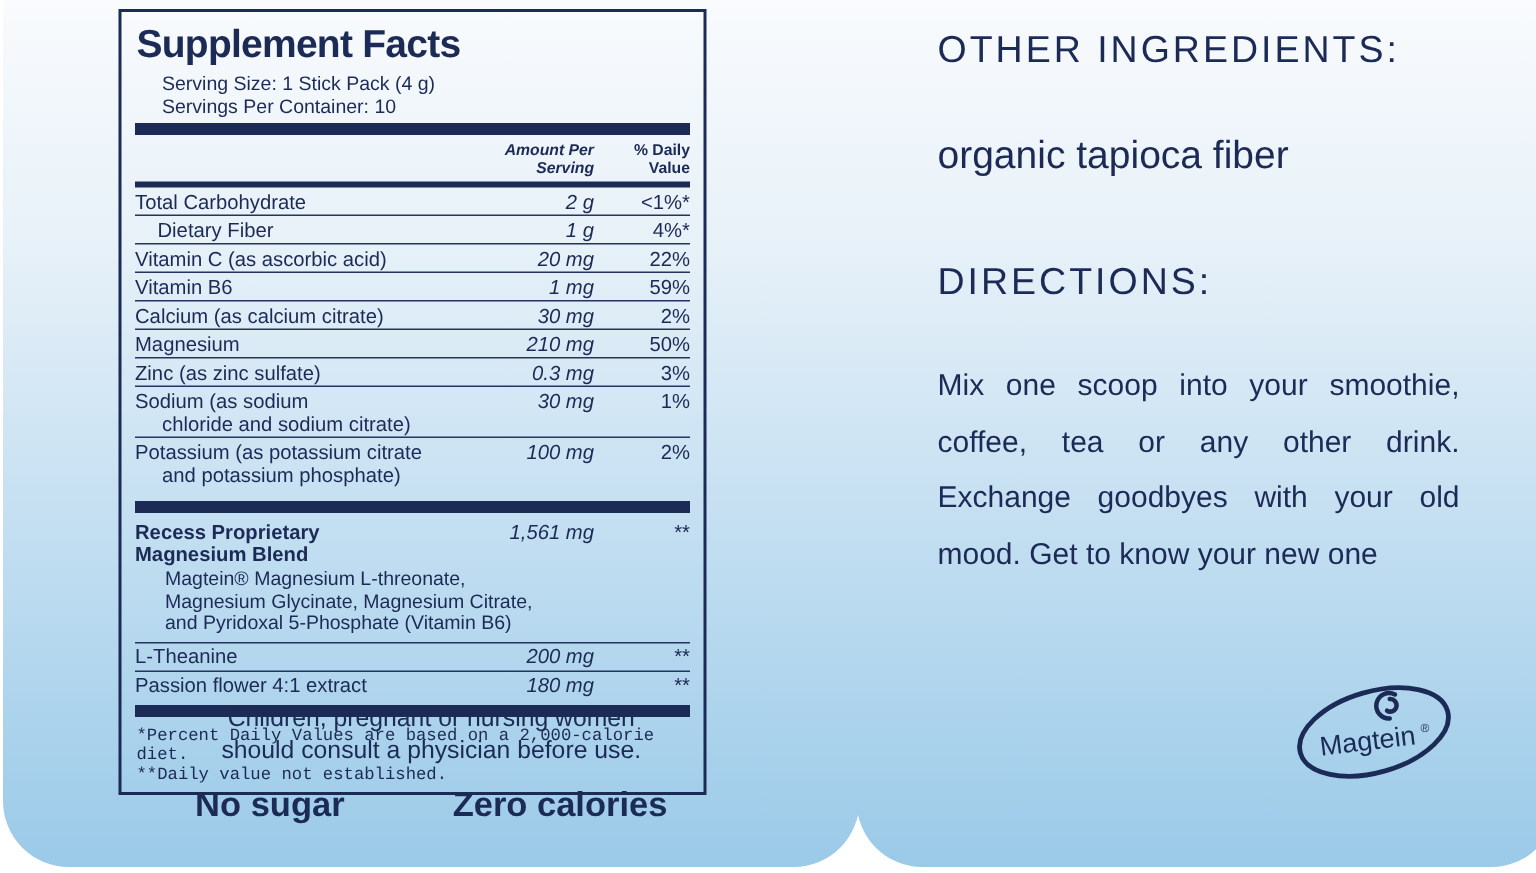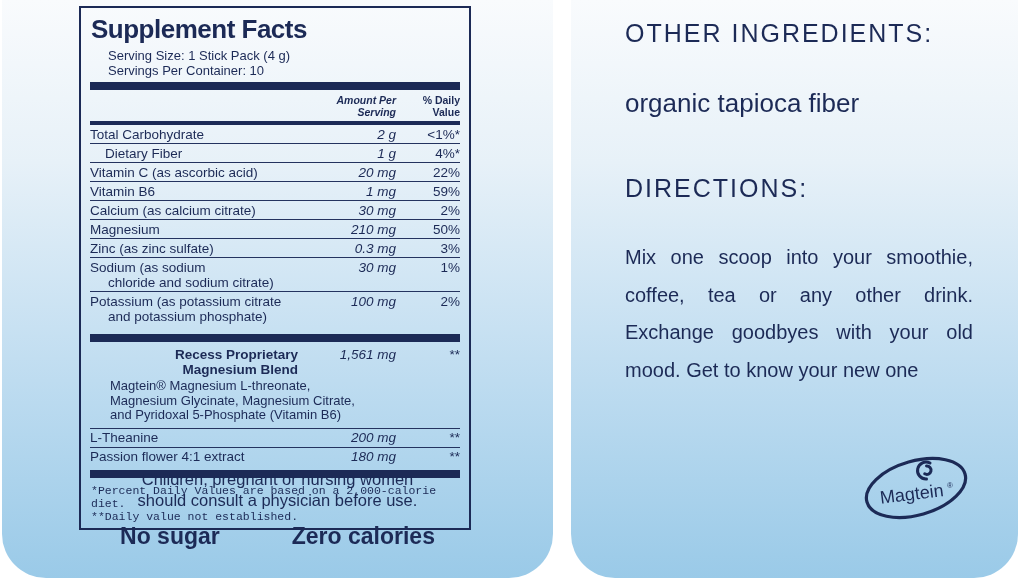--- a/index.html
+++ b/index.html
@@ -1,19 +1,19 @@
 <!DOCTYPE html>
 <html><head>
 <meta charset="utf-8">
 <style>
   html,body{margin:0;padding:0;background:#ffffff;}
   .stage{position:relative;width:1024px;height:582px;overflow:hidden;
          font-family:"Liberation Sans","DejaVu Sans",sans-serif;color:#1c2a56;}
   .panel{position:absolute;top:0;height:578px;border-radius:0 0 44px 44px;
-         background:linear-gradient(180deg,#f9fbfd 0%,#e7f1f8 28%,#c2def1 62%,#9acae8 100%);}
+         background:linear-gradient(180deg,#f9fbfd 0%,#e7f1f8 28%,#c2def1 62%,#9acae8 100%);padding-left:20px;}
   .panel-left{left:2px;width:551px;}
   .panel-right{left:571px;width:447px;}
 
   
   .sf-box{position:absolute;left:77px;top:6px;width:392px;box-sizing:border-box;
           border:2.5px solid #1c2a56;padding:6px 9px 3px 9px;}
   .sf-title{font-size:26px;font-weight:bold;letter-spacing:-0.5px;margin:2px 0 5px 1px;line-height:27px;}
   .sf-serving{font-size:13px;line-height:15px;margin-left:18px;}
   .bar{background:#1c2a56;}
   .bar.thick{height:8px;margin:4px 0 2px 0;}
@@ -23,21 +23,21 @@
   .sf-head .amt,.sf-head .dv{font-size:10.5px;font-weight:bold;}
   .cell.amt{width:98px;text-align:right;font-style:italic;}
   .cell.dv{width:64px;text-align:right;}
   .sf-row{display:flex;align-items:flex-start;padding:1.5px 0;font-size:13.5px;line-height:15px;}
   .sf-row .name{flex:1;}
   .sf-row.bt{border-top:1.5px solid #24335f;}
   .name .l2{display:block;padding-left:18px;}
   .name.indent{padding-left:15px;}
   .sf-blend-head{display:flex;align-items:flex-start;padding:3px 0 0 0;
                  font-size:13.5px;line-height:15px;font-weight:bold;}
-  .sf-blend-head .name{flex:1;text-align:right;}
+  .sf-blend-head .name{flex:1;}
   .sf-blend-head .amt,.sf-blend-head .dv{font-weight:normal;}
   .sf-blend-sub{font-size:13px;line-height:14.5px;padding:2px 0 5px 20px;width:255px;}
   .sf-foot{font-size:11.5px;line-height:13px;padding:4px 0 2px 1px;font-family:Liberation Mono, monospace;}
 
   
   .advisory{position:absolute;left:0;width:100%;top:469px;text-align:center;
             font-size:16.5px;line-height:21px;color:#1c2a56;}
   .claims{position:absolute;top:523px;left:0;width:100%;display:flex;
           justify-content:center;gap:72px;font-size:23px;font-weight:bold;}
 

